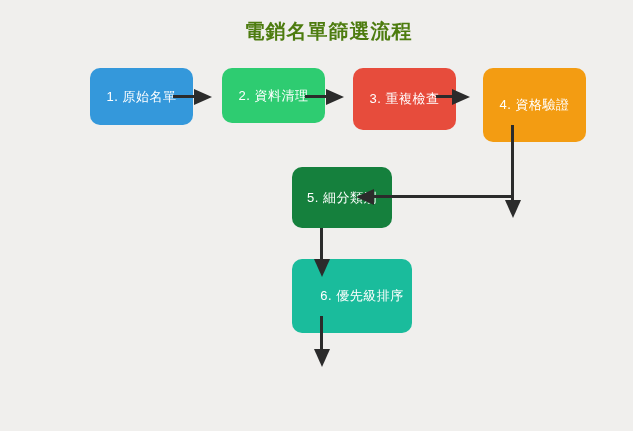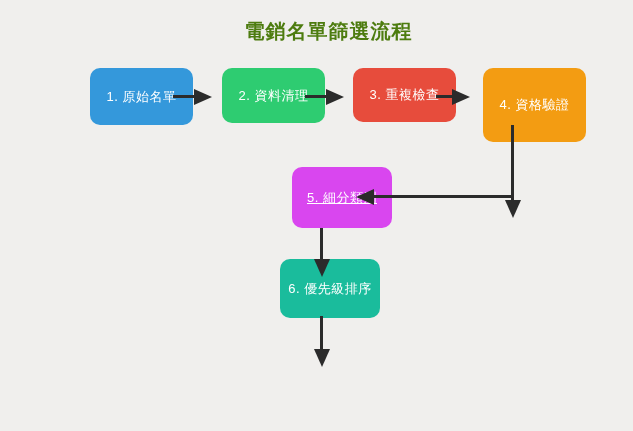--- a/index.html
+++ b/index.html
@@ -34,25 +34,25 @@
     align-items: center;
     justify-content: center;
     text-align: center;
     line-height: 1.2;
     letter-spacing: 0.5px;
     margin-left: 20px;
   }
   
   .n1 { left: 70px;  top: 68px;  width: 103px; height: 57px; }
   .n2 { left: 202px; top: 68px;  width: 103px; height: 55px; }
-  .n3 { left: 333px; top: 68px;  width: 103px; height: 54px; }
+  .n3 { left: 333px; top: 68px;  width: 103px; height: 62px; }
   .n4 { left: 463px; top: 68px;  width: 103px; height: 74px; }
   
   .n5 { left: 272px; top: 167px; width: 100px; height: 61px; }
-  .n6 { left: 260px; top: 259px; width: 100px; height: 59px; }
+  .n6 { left: 272px; top: 259px; width: 100px; height: 74px; padding-left: 20px; }
   .n7 { left: 272px; top: 349px; width: 100px; height: 59px; }
 
   .hline, .vline {
     position: absolute;
     background: #2b2b2b;
   }
   .hline { height: 3px; }
   .vline { width: 3px; }
   .head {
     position: absolute;
@@ -100,21 +100,21 @@
 <body>
 
 <div class="canvas">
 
   <div class="diagram-title">電銷名單篩選流程</div>
 
   <div class="node n1" style="background: rgb(52, 152, 219);">1. 原始名單</div>
   <div class="node n2" style="background: rgb(46, 204, 113);">2. 資料清理</div>
   <div class="node n3" style="background: rgb(231, 76, 60);">3. 重複檢查</div>
   <div class="node n4" style="background: rgb(243, 156, 18);">4. 資格驗證</div>
-  <div class="node n5" style="background: #d946ef; text-decoration: underline;">5. 細分類別</div>
+  <div class="node n5" style="background: #15803d;">5. 細分類別</div>
   <div class="node n6" style="background: rgb(26, 188, 156);">6. 優先級排序</div>
 
   <div class="hline a12-line"></div>
   <div class="head right a12-head"></div>
 
   <div class="hline a23-line"></div>
   <div class="head right a23-head"></div>
 
   <div class="hline a34-line"></div>
   <div class="head right a34-head"></div>

